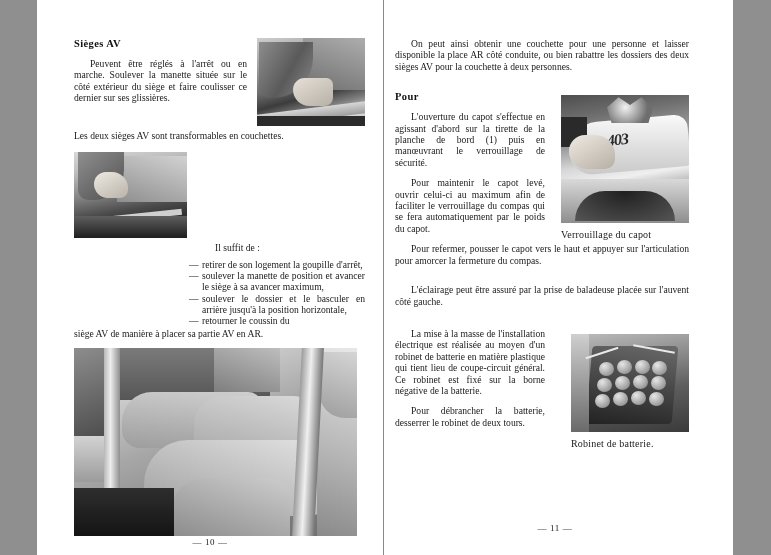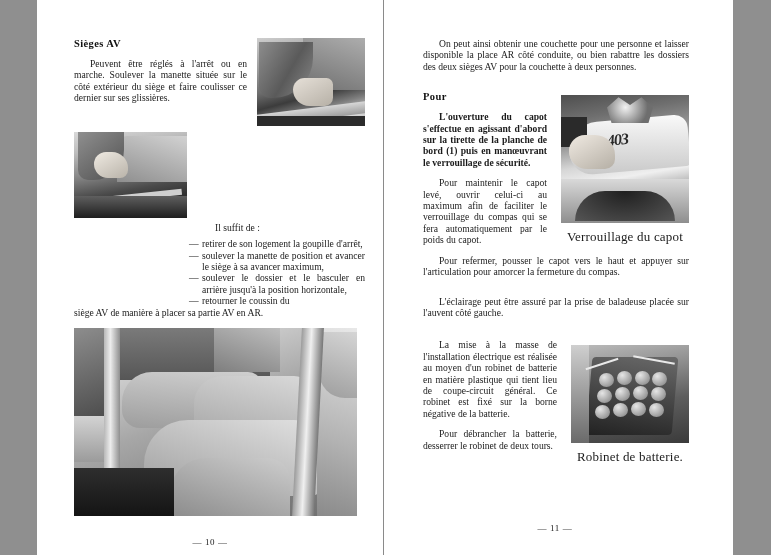--- a/index.html
+++ b/index.html
@@ -17,21 +17,21 @@
   .gutter{
     position:absolute;left:346px;top:0;width:1px;height:555px;
     background:#8a8a8a;
   }
   .page{
     position:relative;
     height:555px;
     box-sizing:border-box;
   }
   .page-left{width:346px;padding:38px 18px 0 37px;}
-  .page-right{width:344px;padding:38px 38px 0 40px;}
+  .page-right{width:344px;padding:38px 38px 0 12px;}
 
   h2.section{
     font-family:"Liberation Serif", serif;
     font-weight:bold;
     font-size:10.5px;
     margin:0 0 9px 0;
     letter-spacing:.4px;
     color:#111;
   }
   h2.section.sp{letter-spacing:1.1px;}
@@ -143,22 +143,22 @@
   .ph-batterie .tray{position:absolute;left:18px;top:12px;width:86px;height:78px;background:
      linear-gradient(190deg,#6a6a6a,#222);border-radius:4px;transform:skewX(-5deg);}
   .ph-batterie .caps{position:absolute;left:26px;top:26px;width:70px;height:54px;}
   .ph-batterie .caps i{position:absolute;width:15px;height:14px;border-radius:50%;background:
      radial-gradient(circle at 35% 30%,#e6e6e6,#7a7a7a);}
   .ph-batterie .wire{position:absolute;background:#e9e9e9;height:2px;}
   .ph-batterie .leftcol{position:absolute;left:0;top:0;width:18px;height:98px;background:
      linear-gradient(#cfcfcf,#6a6a6a);}
 
   .caption{
-    text-align:center;
-    font-size:13px;
+    text-align:left;
+    font-size:10px;
     color:#1a1a1a;
     margin:6px 0 0 0;
     letter-spacing:.2px;
   }
   .folio{
     text-align:center;
     font-size:9px;
     color:#1a1a1a;
     letter-spacing:.6px;
   }
@@ -202,20 +202,21 @@
         <div class="dark"></div>
     </div>
 
     <h2 class="section">Sièges AV</h2>
 
     <p class="body">Peuvent être réglés à l'arrêt ou en marche. Soulever la manette située sur le côté extérieur du siège et faire coulisser ce dernier sur ses glissières.</p>
 
     <div style="clear:both"></div>
 
 
+    <p class="body noind">Les deux sièges AV sont transformables en couchettes.</p>
 
     <div class="clearfix">
       <div class="photo ph-goupille float-left-img">
         <div class="cush"></div>
           <div class="arm"></div>
           <div class="hand"></div>
         <div class="rail"></div>
           <div class="floor"></div>
       </div>
 
@@ -268,21 +269,21 @@
         <div class="arm"></div>
           <div class="hand"></div>
         <div class="grillewrap"></div>
           <div class="grille"></div>
       </div>
       <div class="caption">Verrouillage du capot</div>
     </div>
 
     <h2 class="section">Pour</h2>
 
-    <p class="body" style="width:150px;font-weight:bold;">L'ouverture du capot s'effectue en agissant d'abord sur la tirette de la planche de bord (1) puis en manœuvrant le verrouillage de sécurité.</p>
+    <p class="body" style="width:150px;">L'ouverture du capot s'effectue en agissant d'abord sur la tirette de la planche de bord (1) puis en manœuvrant le verrouillage de sécurité.</p>
     <p class="body" style="width:150px;">Pour maintenir le capot levé, ouvrir celui-ci au maximum afin de faciliter le verrouillage du compas qui se fera automatiquement par le poids du capot.</p>
 
     <div style="clear:both"></div>
 
     <p class="body">Pour refermer, pousser le capot vers le haut et appuyer sur l'articulation pour amorcer la fermeture du compas.</p>
 
     <div style="height:9px"></div>
 
     <p class="body">L'éclairage peut être assuré par la prise de baladeuse placée sur l'auvent côté gauche.</p>
 

